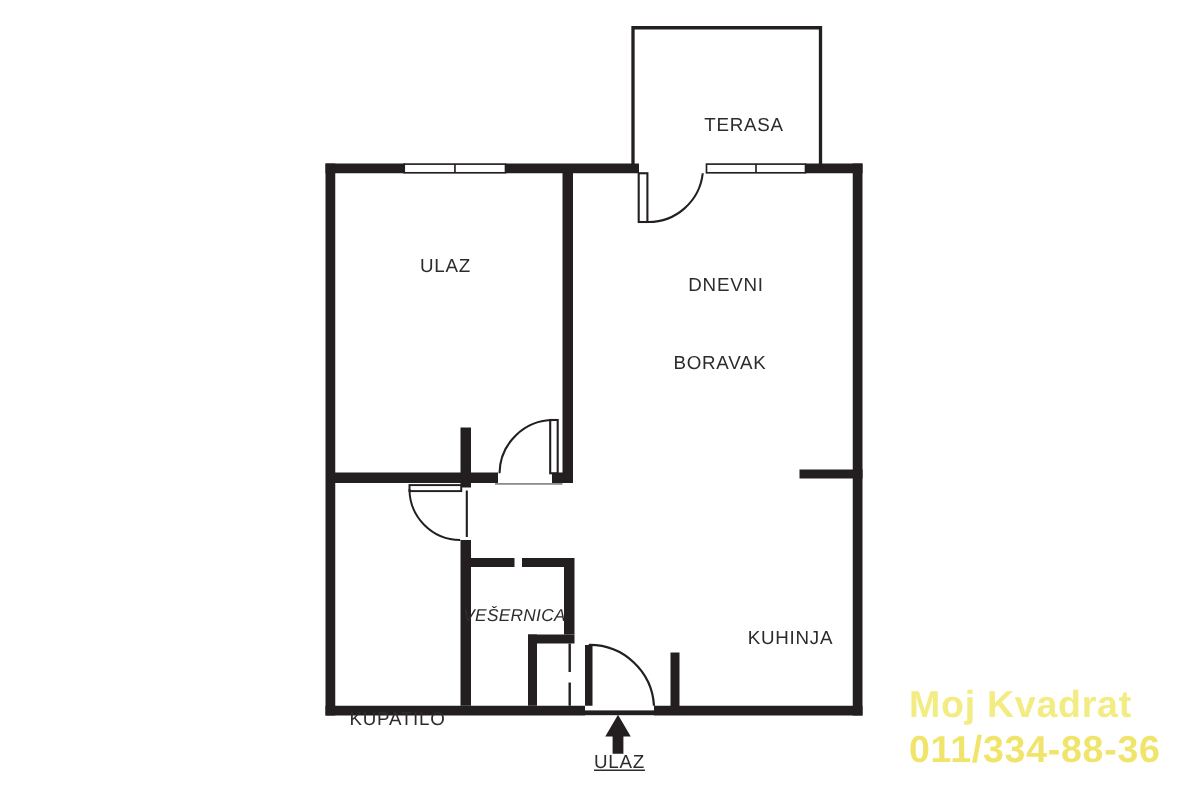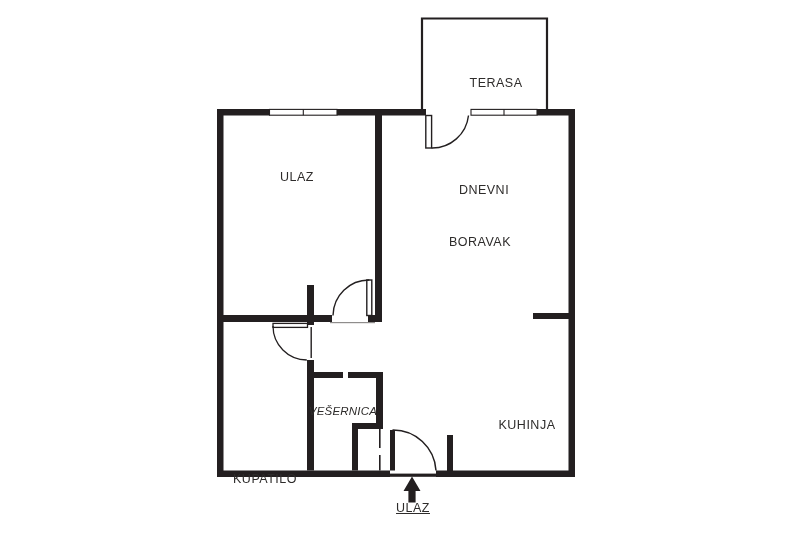--- a/index.html
+++ b/index.html
@@ -109,14 +109,18 @@
   <div class="lbl" style="left:480px;top:203px;margin-top:32px;">BORAVAK</div>
 
   <div class="lbl" style="left:265px;top:425px;margin-top:47px;">KUPATILO</div>
 
   <div class="lbl small" style="left:343px;top:405px;font-style:italic;">VEŠERNICA</div>
 
   <div class="lbl" style="left:527px;top:418px;">KUHINJA</div>
 
   <div class="lbl" style="left:413px;top:501px;text-decoration:underline;">ULAZ</div>
 
+  <div class="wm">
+    <div class="l1">Moj Kvadrat</div>
+    <div class="l2">011/334-88-36</div>
+  </div>
 
 </div>
 
 </body></html>

